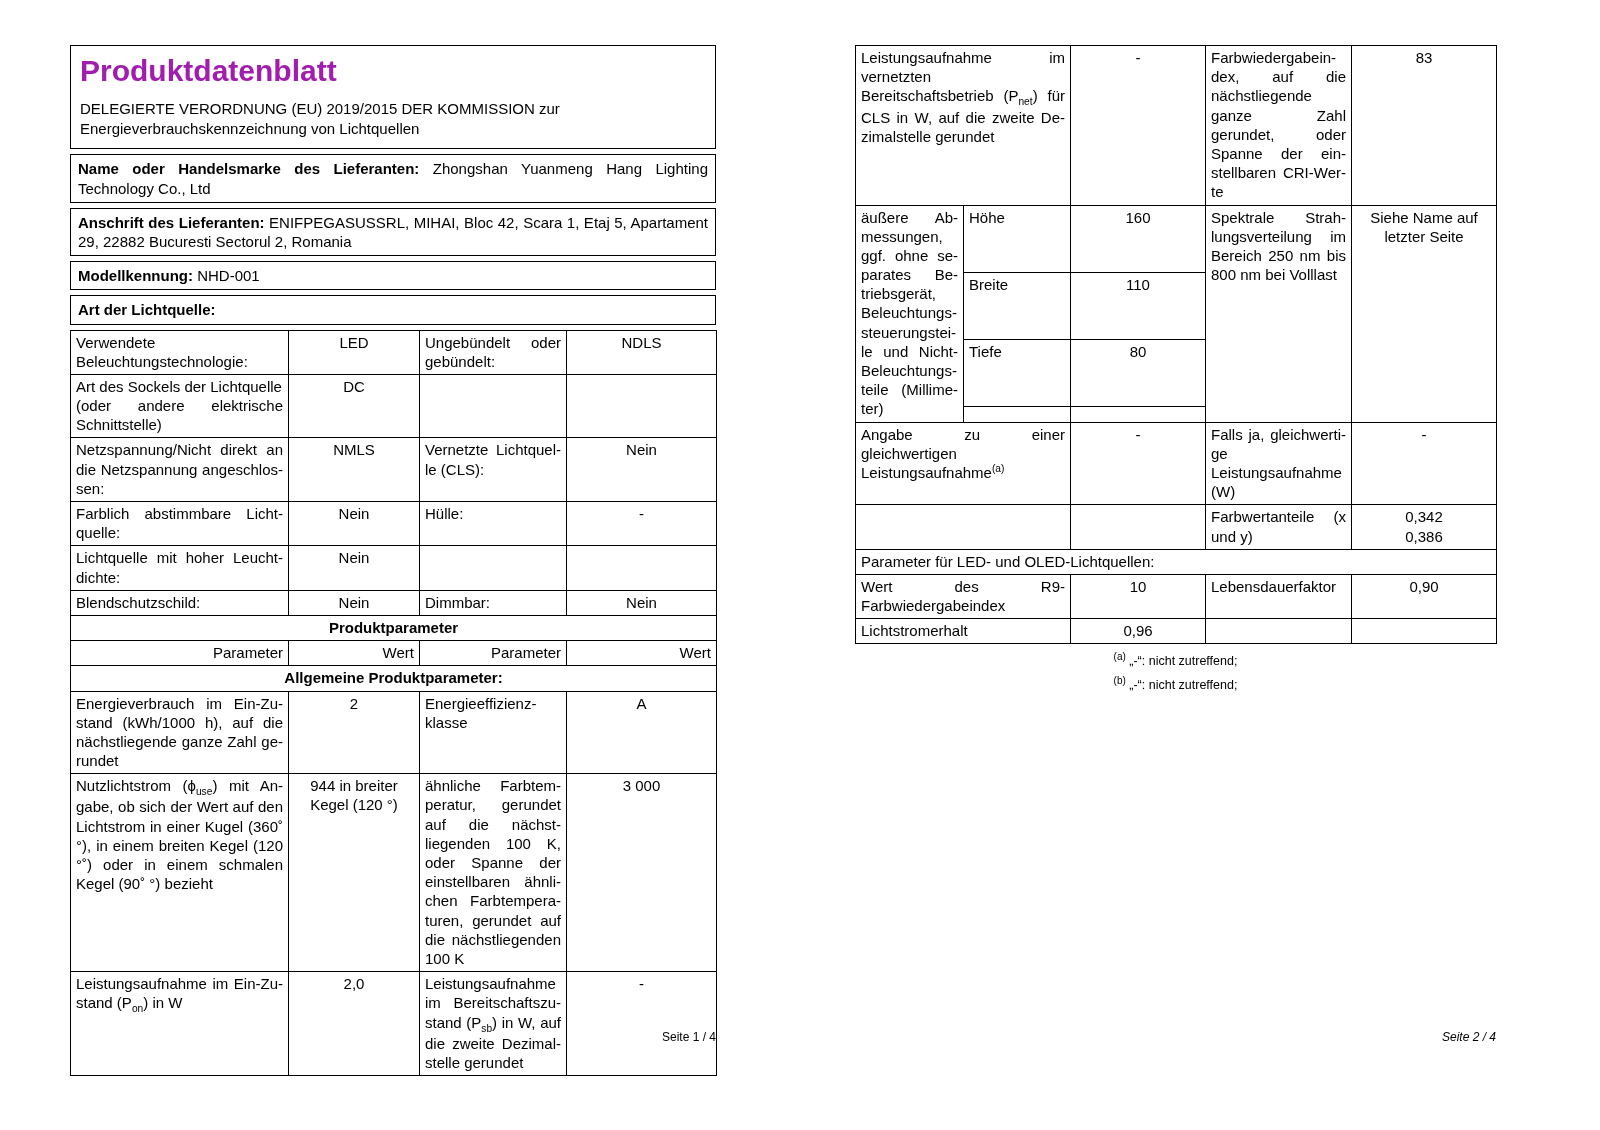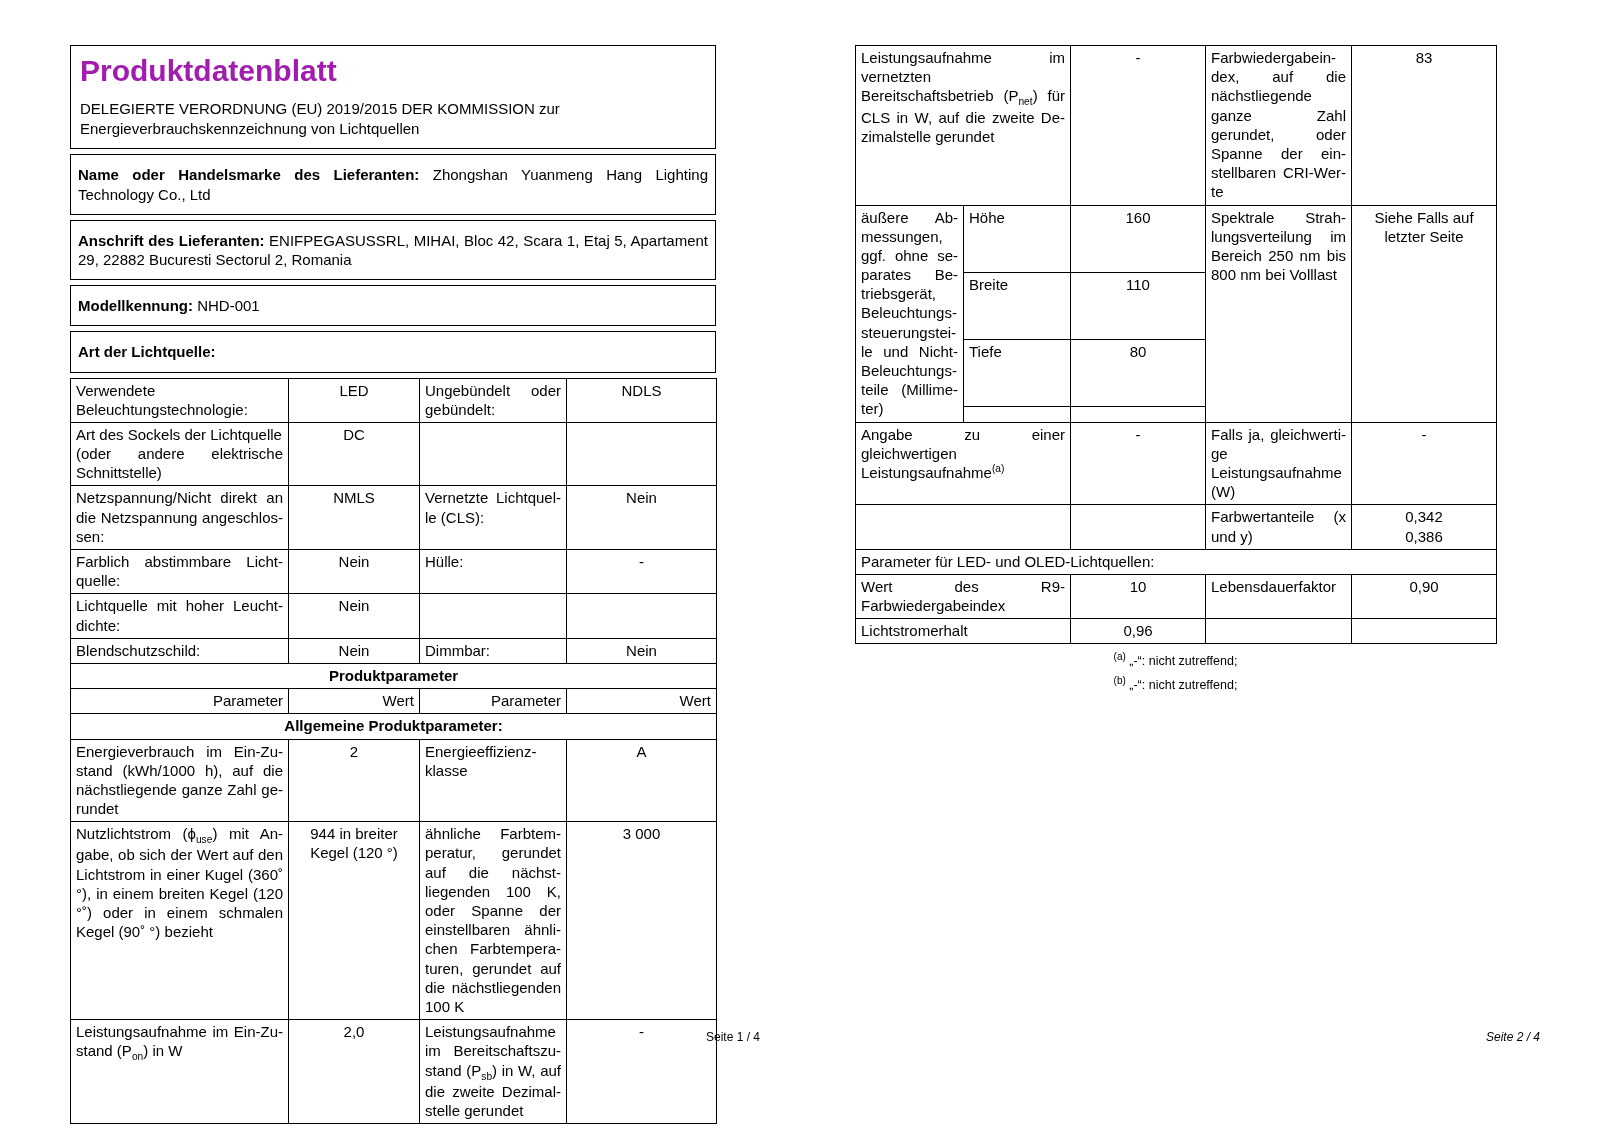--- a/index.html
+++ b/index.html
@@ -8,21 +8,21 @@
     position:relative;
     font-family:"Liberation Sans", sans-serif;
     font-size:15px;
     color:#000;
     overflow:hidden;
   }
   .page { position:absolute; top:45px; }
   #page1 { left:70px; width:646px; }
   #page2 { left:855px; width:641px; }
 
-  .box { border:1px solid #000; padding:10px 7px; margin-bottom:5px; line-height:1.28; }
+  .box { border:1px solid #000; padding:4px 7px; margin-bottom:5px; line-height:1.28; }
   .title-box { padding:6px 9px 10px 9px; }
   .doc-title { font-size:30px; font-weight:bold; margin-bottom:9px; }
   .doc-subtitle { white-space:pre-line; line-height:1.3; }
   .info-row { text-align:justify; }
   .bold { font-weight:bold; }
   .b { font-weight:bold; }
 
   table.ptable { border-collapse:collapse; table-layout:fixed; width:100%; }
   .ptable td {
     border:1px solid #000;
@@ -40,21 +40,20 @@
 
   .footnotes { margin-top:8px; font-size:12.5px; }
   .footnote { margin-bottom:7px;text-align:center; }
   .footnote sup { font-size:10px; }
 
   .page-footer {
     position:absolute;
     top:1030px;
     font-size:12px;
     text-align:right;
-    margin-left:44px;
   }
   #footer1 { left:70px; width:646px; }
   #footer2 { left:855px; width:641px;font-style:italic; }
 </style>
 </head>
 <body>
 
 <div class="page" id="page1">
 
   <div class="box title-box">
@@ -161,21 +160,21 @@
         <td colspan="2" class="lab"><span>Leistungsaufnahme im vernetz­ten Bereitschaftsbetrieb (P</span><sub>net</sub><span>) für CLS in W, auf die zweite De­zimalstelle gerundet</span></td>
         <td class="val">-</td>
         <td class="lab">Farbwiedergabein­dex, auf die nächstliegende gan­ze Zahl gerundet, oder Spanne der ein­stellbaren CRI-Wer­te</td>
         <td class="val">83</td>
       </tr>
       <tr>
         <td class="lab" rowspan="4">äußere Ab­messungen, ggf. ohne se­parates Be­triebsgerät, Beleuchtungs­steuerungstei­le und Nicht-Beleuchtungs­teile (Millime­ter)</td>
         <td class="lab">Höhe</td>
         <td class="val">160</td>
         <td class="lab" rowspan="4">Spektrale Strah­lungsverteilung im Bereich 250 nm bis 800 nm bei Volllast</td>
-        <td class="val" rowspan="4">Siehe Falls auf letzter Seite</td>
+        <td class="val" rowspan="4">Siehe Name auf letzter Seite</td>
       </tr>
       <tr>
         <td class="lab">Breite</td>
         <td class="val">110</td>
       </tr>
       <tr>
         <td class="lab">Tiefe</td>
         <td class="val">80</td>
       </tr>
       <tr>

